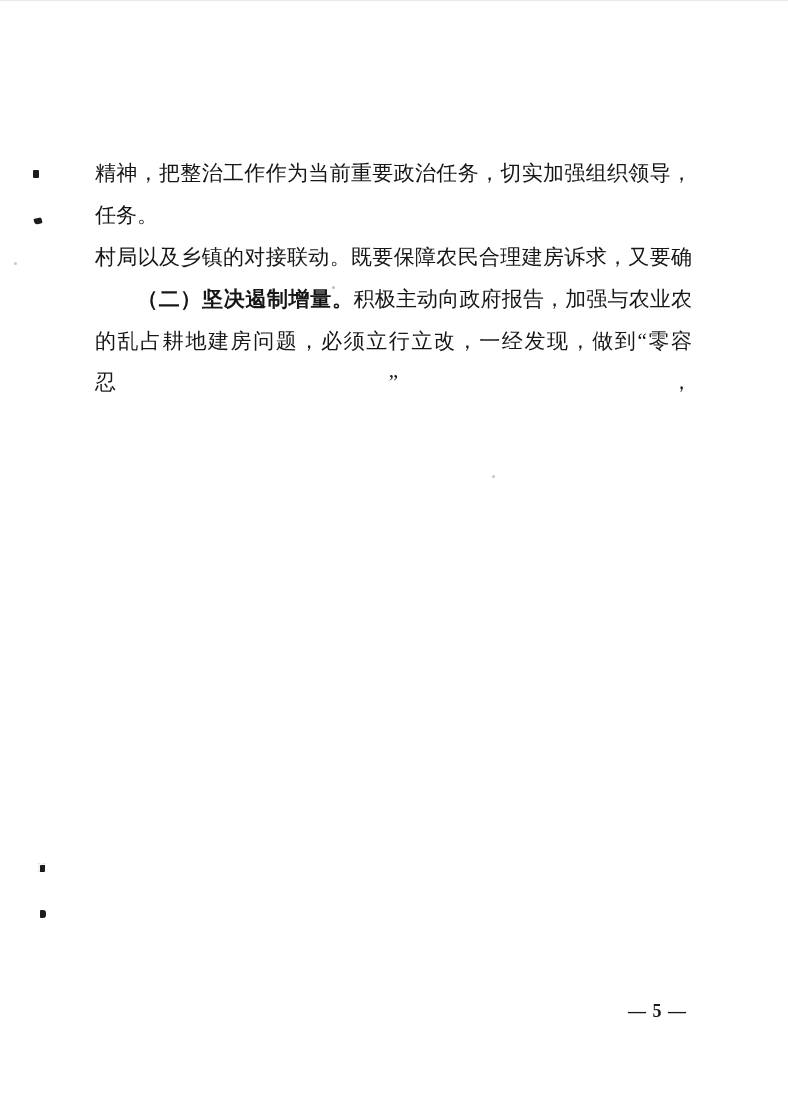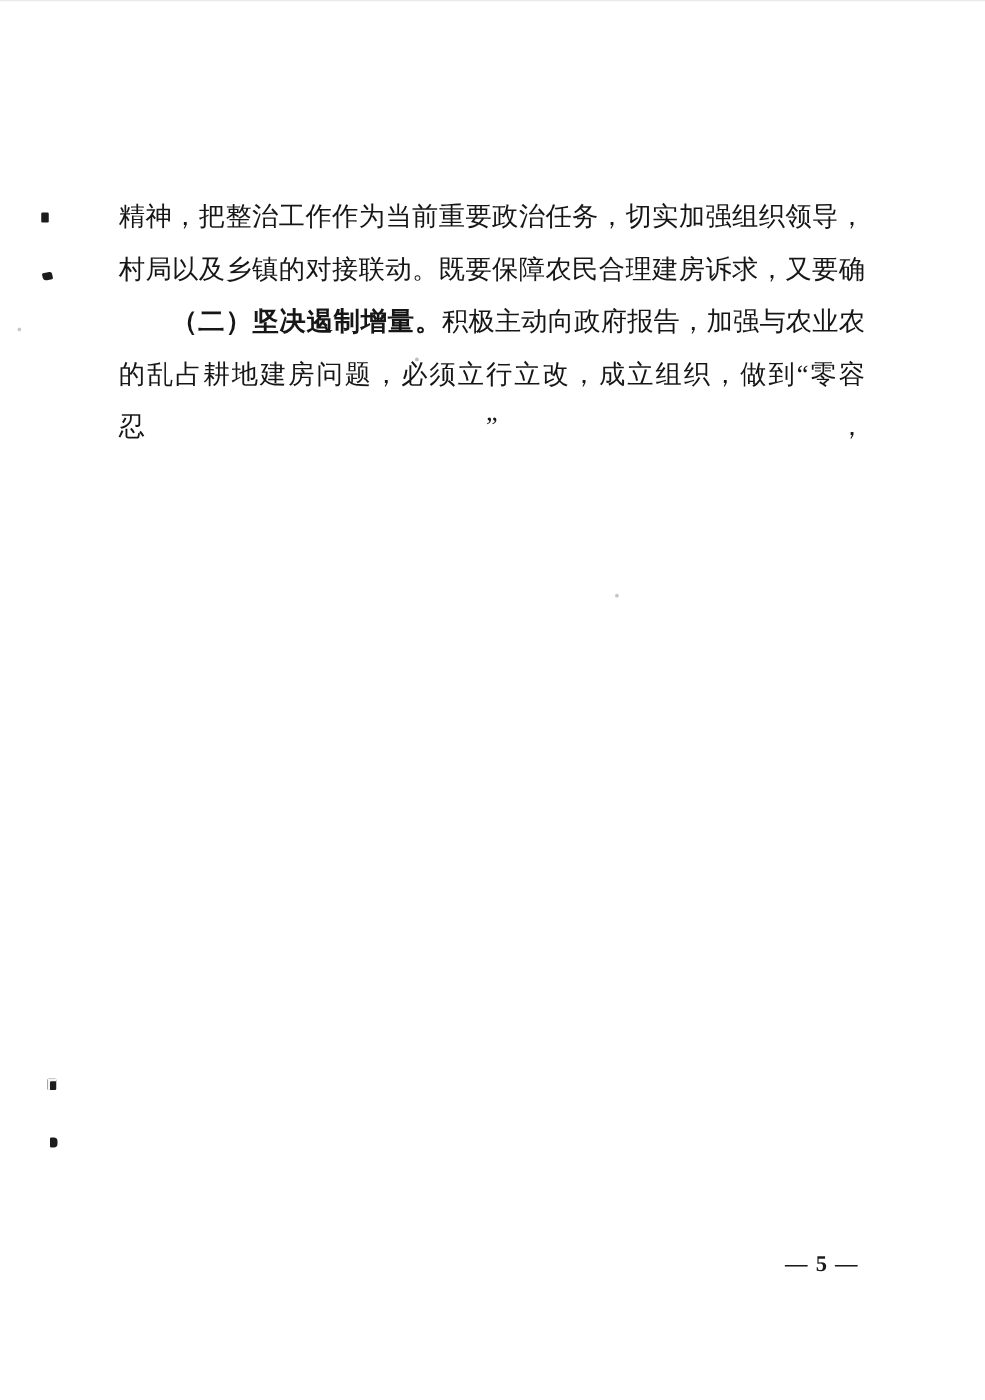--- a/index.html
+++ b/index.html
@@ -79,20 +79,21 @@
   <div class="speck s1"></div>
   <div class="speck s2"></div>
   <div class="speck s3"></div>
   <div class="speck s4"></div>
   <div class="speck s5"></div>
   <div class="speck f1"></div>
   <div class="speck f2"></div>
 
   <div class="text-block">
       <div class="line just">精神，把整治工作作为当前重要政治任务，切实加强组织领导，</div>
+      <div class="line">任务。</div>
       <div class="line just">村局以及乡镇的对接联动。既要保障农民合理建房诉求，又要确</div>
       <div class="line just ind"><b>（二）坚决遏制增量。</b>积极主动向政府报告，加强与农业农</div>
-      <div class="line just">的乱占耕地建房问题，必须立行立改，成立组织，做到“零容忍”，</div>
+      <div class="line just">的乱占耕地建房问题，必须立行立改，一经发现，做到“零容忍”，</div>
     </div>
 
   <div class="page-number">— 5 —</div>
 
 </div>
 
 </body></html>

